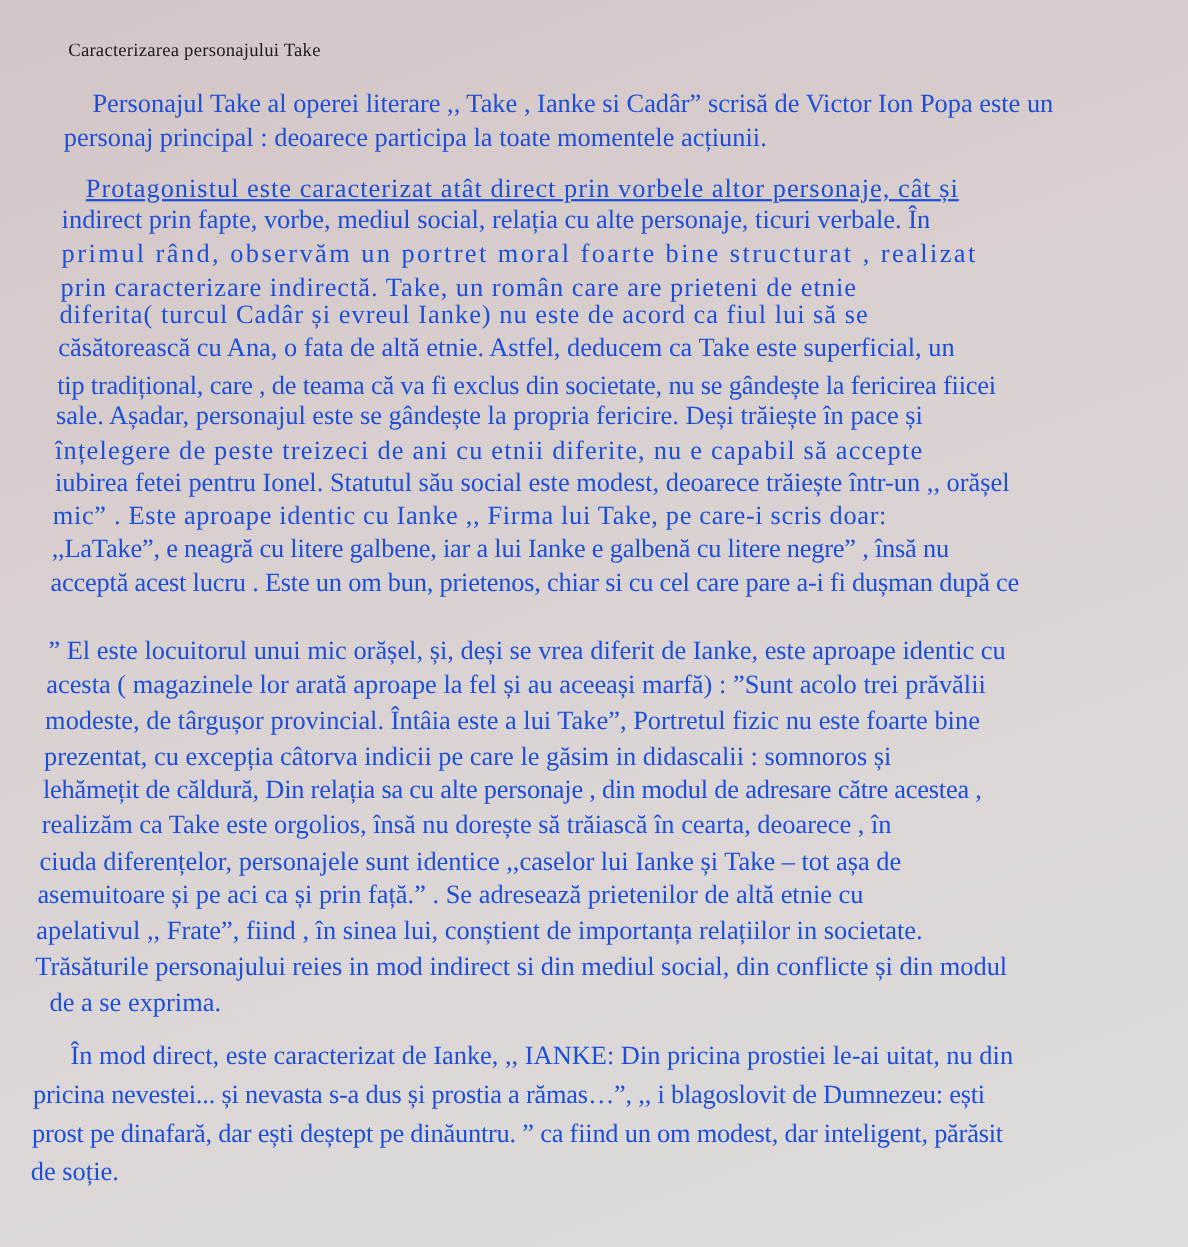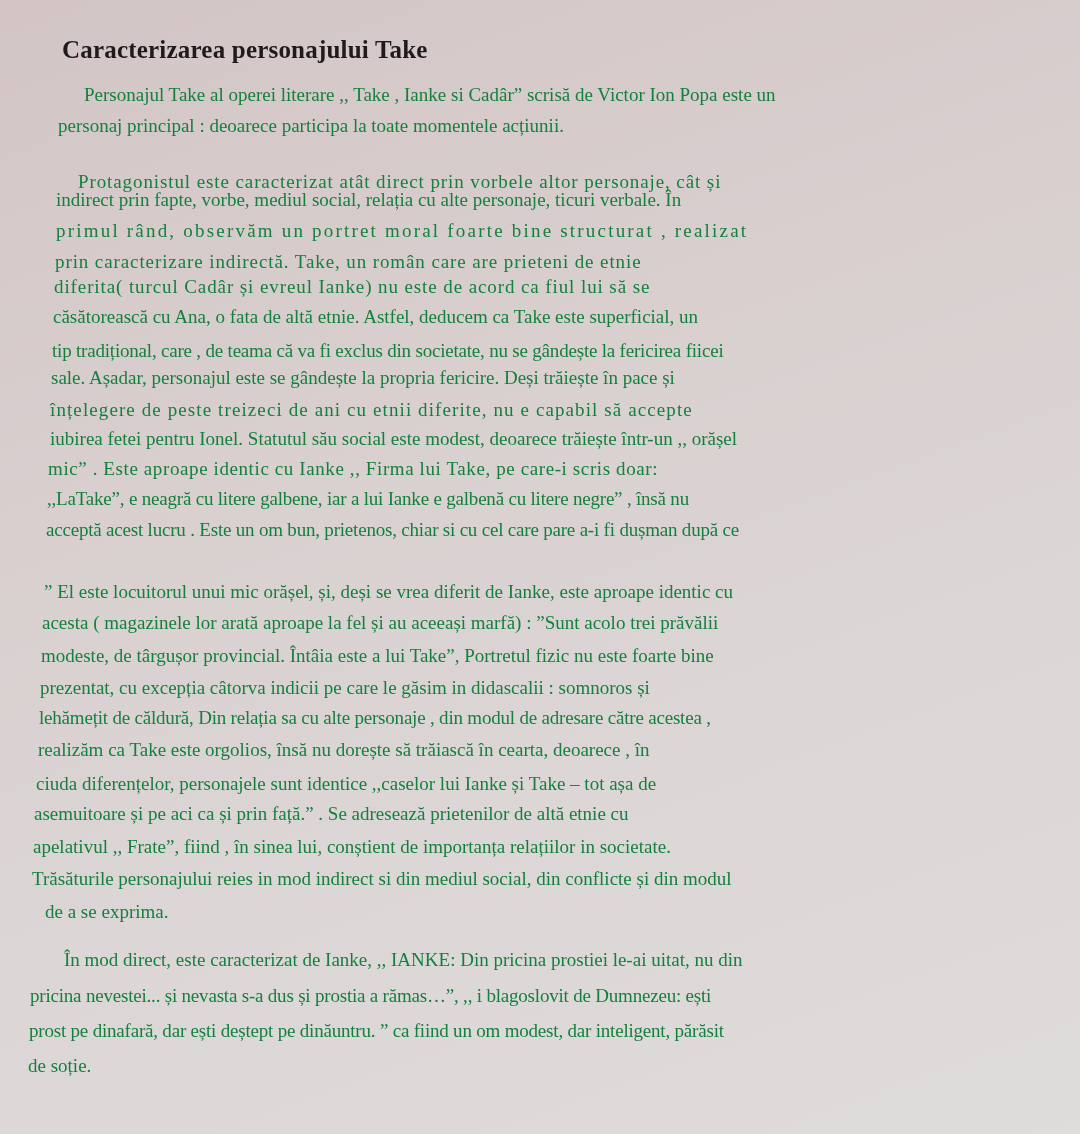--- a/index.html
+++ b/index.html
@@ -19,47 +19,47 @@
       position: absolute;
       left: 0;
       top: 0;
       width: 1080px;
       height: 1134px;
     }
     .title {
       position: absolute;
       left: 62px;
       top: 36px;
-      font-size: 25px;
-      font-weight: bold;
+      font-size: 17px;
+      font-weight: normal;
       color: #1f1b1c;
       letter-spacing: 0.2px;
     }
     .line {
       position: absolute;
       white-space: nowrap;
-      font-size: 19px;
+      font-size: 24px;
       line-height: 28px;
-      color: #15803d;
+      color: #1d4ed8;
       text-align: center;
     }
     .line.condensed {
       letter-spacing: -0.2px;
     }
   </style>
 </head>
 <body>
 
 <div class="page">
   <div class="title">Caracterizarea personajului Take</div>
 
   <div class="line" style="left:84px; top:81px;">Personajul Take al operei literare ,, Take , Ianke si Cadâr” scrisă de Victor Ion Popa este un</div>
   <div class="line" style="left:58px; top:112px;">personaj principal : deoarece participa la toate momentele acțiunii.</div>
 
-  <div class="line" style="left:78px; top:168px; letter-spacing:0.9px;">Protagonistul este caracterizat atât direct prin vorbele altor personaje, cât și</div>
+  <div class="line" style="left:78px; top:158px; letter-spacing:0.9px;text-decoration:underline;">Protagonistul este caracterizat atât direct prin vorbele altor personaje, cât și</div>
   <div class="line" style="left:56px; top:186px;">indirect prin fapte, vorbe, mediul social, relația cu alte personaje, ticuri verbale. În</div>
   <div class="line" style="left:56px; top:217px; letter-spacing:2.2px;">primul rând, observăm un portret moral foarte bine structurat , realizat</div>
   <div class="line" style="left:55px; top:248px; letter-spacing:0.9px;">prin caracterizare indirectă. Take, un român care are prieteni de etnie</div>
   <div class="line" style="left:54px; top:273px; letter-spacing:0.9px;">diferita( turcul Cadâr și evreul Ianke) nu este de acord ca fiul lui să se</div>
   <div class="line" style="left:53px; top:303px;">căsătorească cu Ana, o fata de altă etnie. Astfel, deducem ca Take este superficial, un</div>
   <div class="line condensed" style="left:52px; top:337px;">tip tradițional, care , de teama că va fi exclus din societate, nu se gândește la fericirea fiicei</div>
   <div class="line" style="left:51px; top:364px;">sale. Așadar, personajul este se gândește la propria fericire. Deși trăiește în pace și</div>
   <div class="line" style="left:50px; top:396px; letter-spacing:1.1px;">înțelegere de peste treizeci de ani cu etnii diferite, nu e capabil să accepte</div>
   <div class="line" style="left:50px; top:425px;">iubirea fetei pentru Ionel. Statutul său social este modest, deoarece trăiește într-un ,, orășel</div>
   <div class="line" style="left:48px; top:455px; letter-spacing:0.6px;">mic” . Este aproape identic cu Ianke ,, Firma lui Take, pe care-i scris doar:</div>

